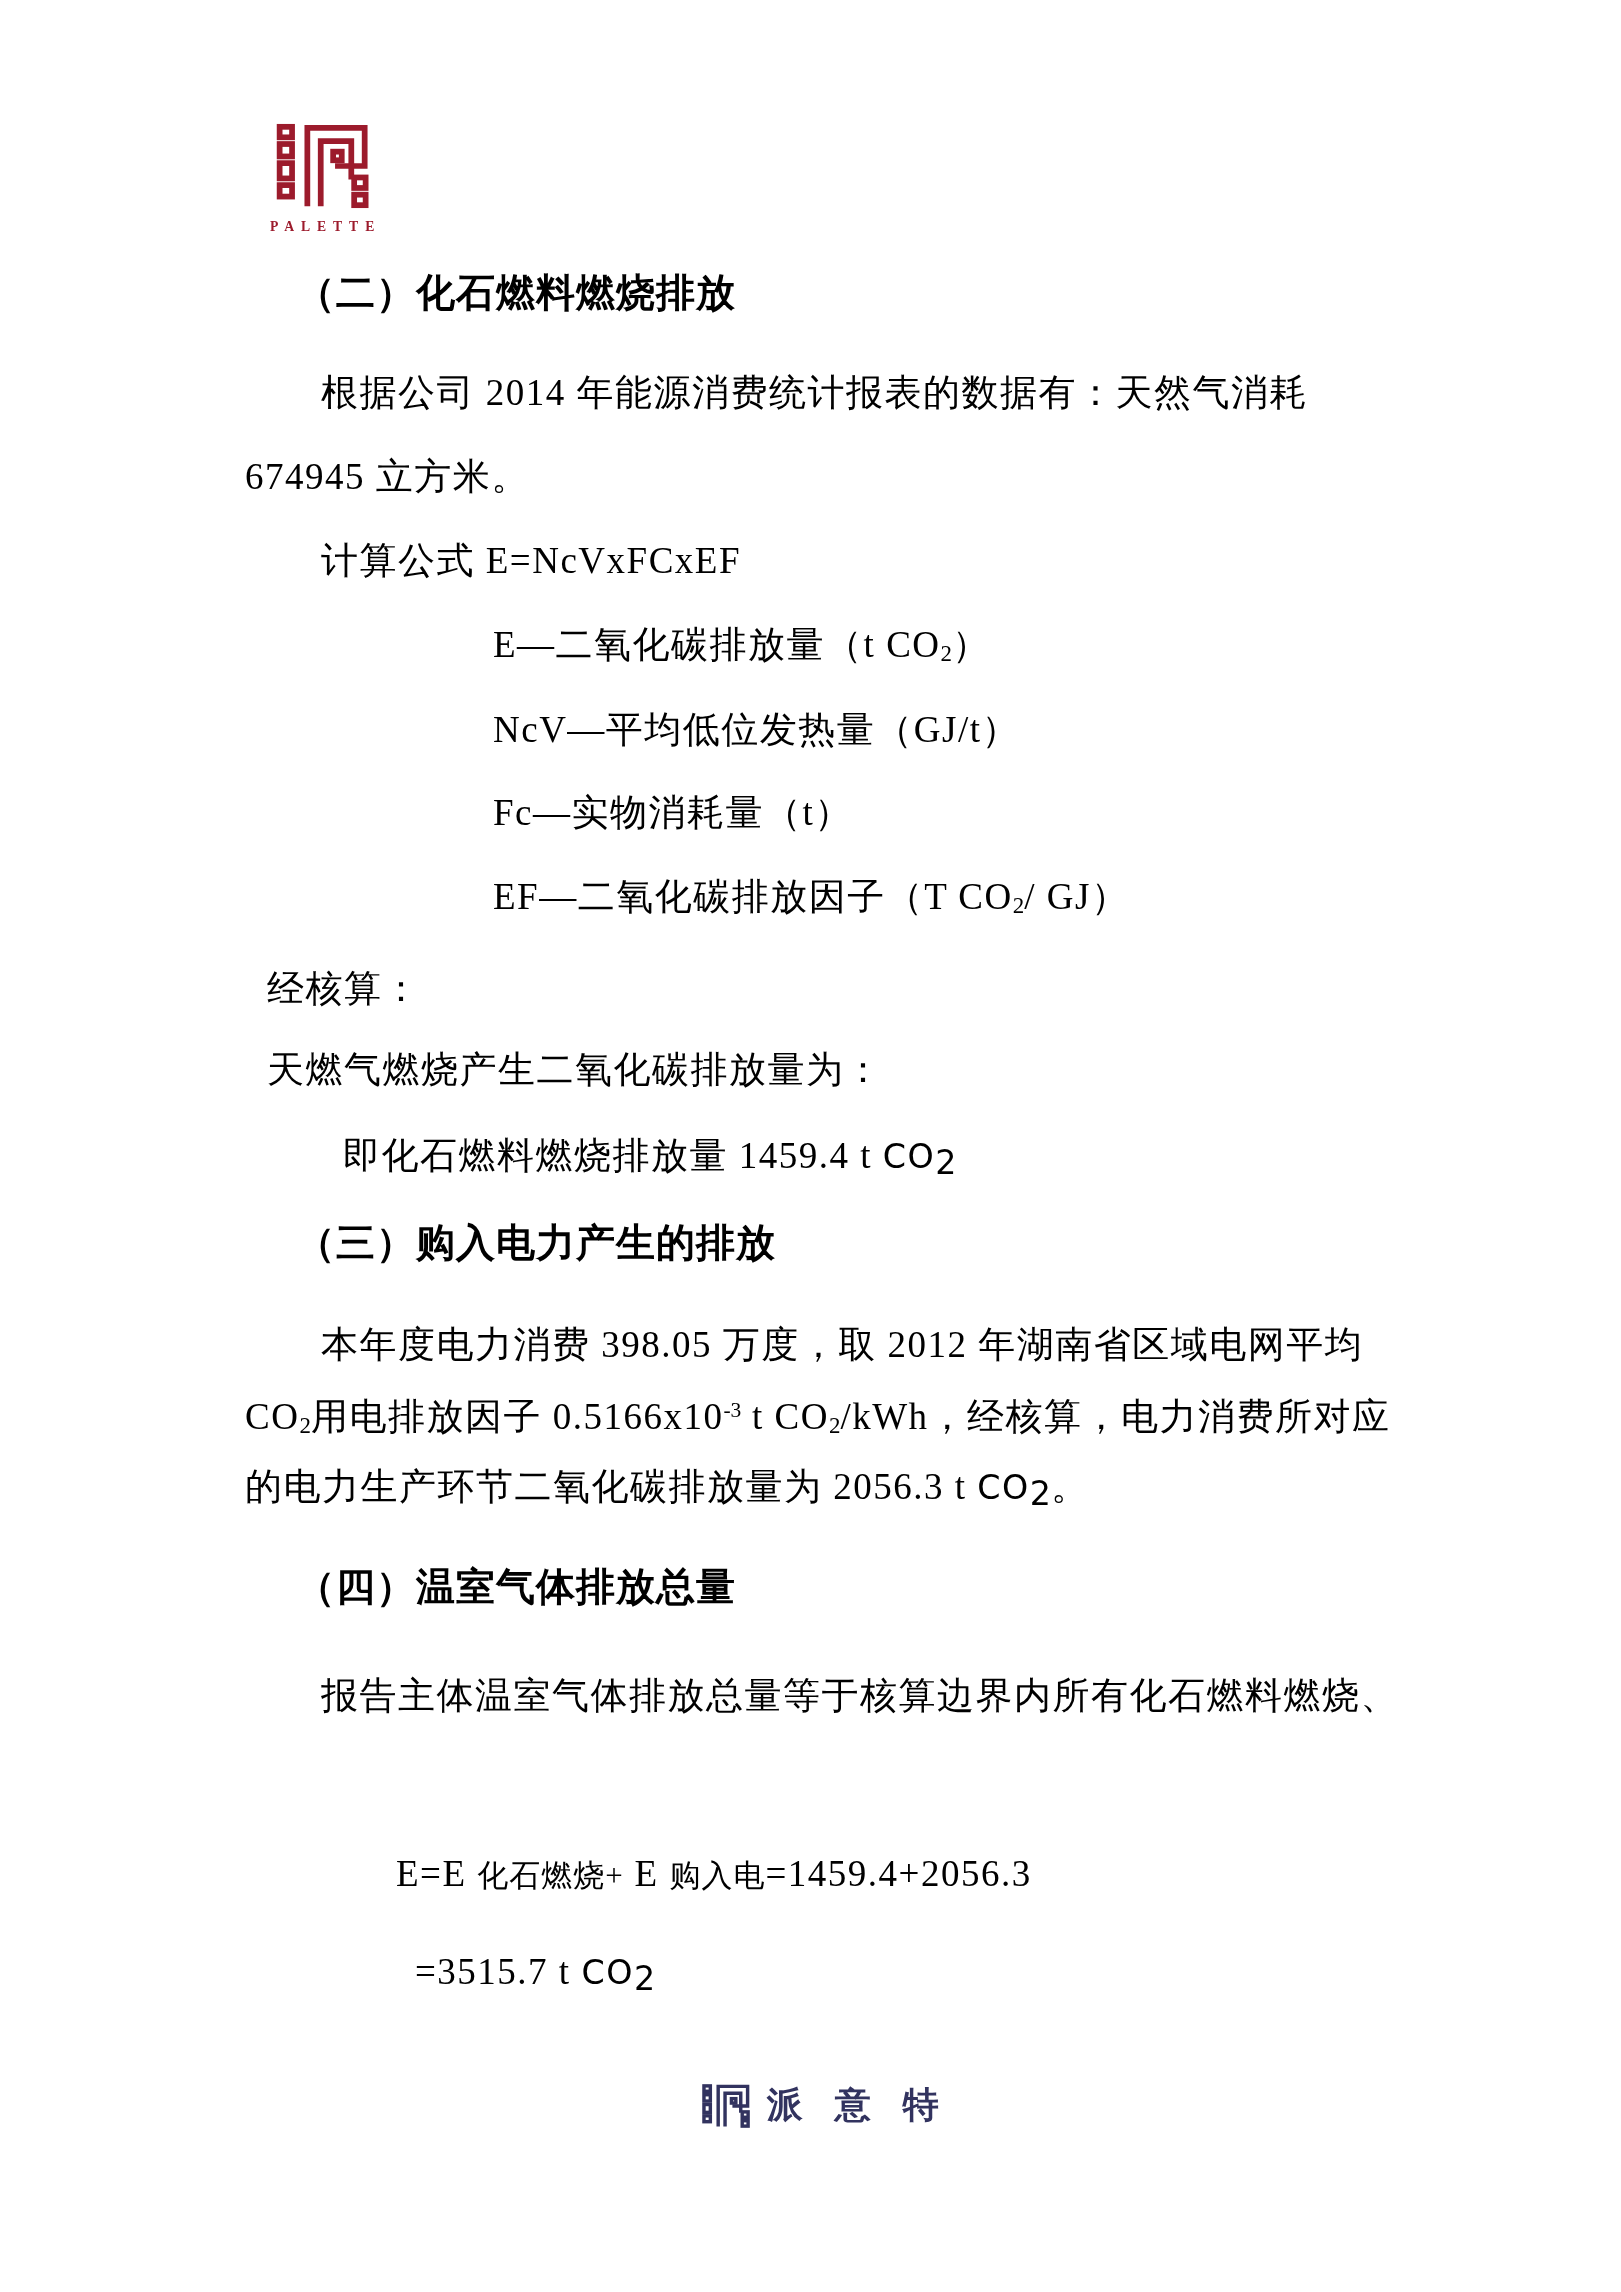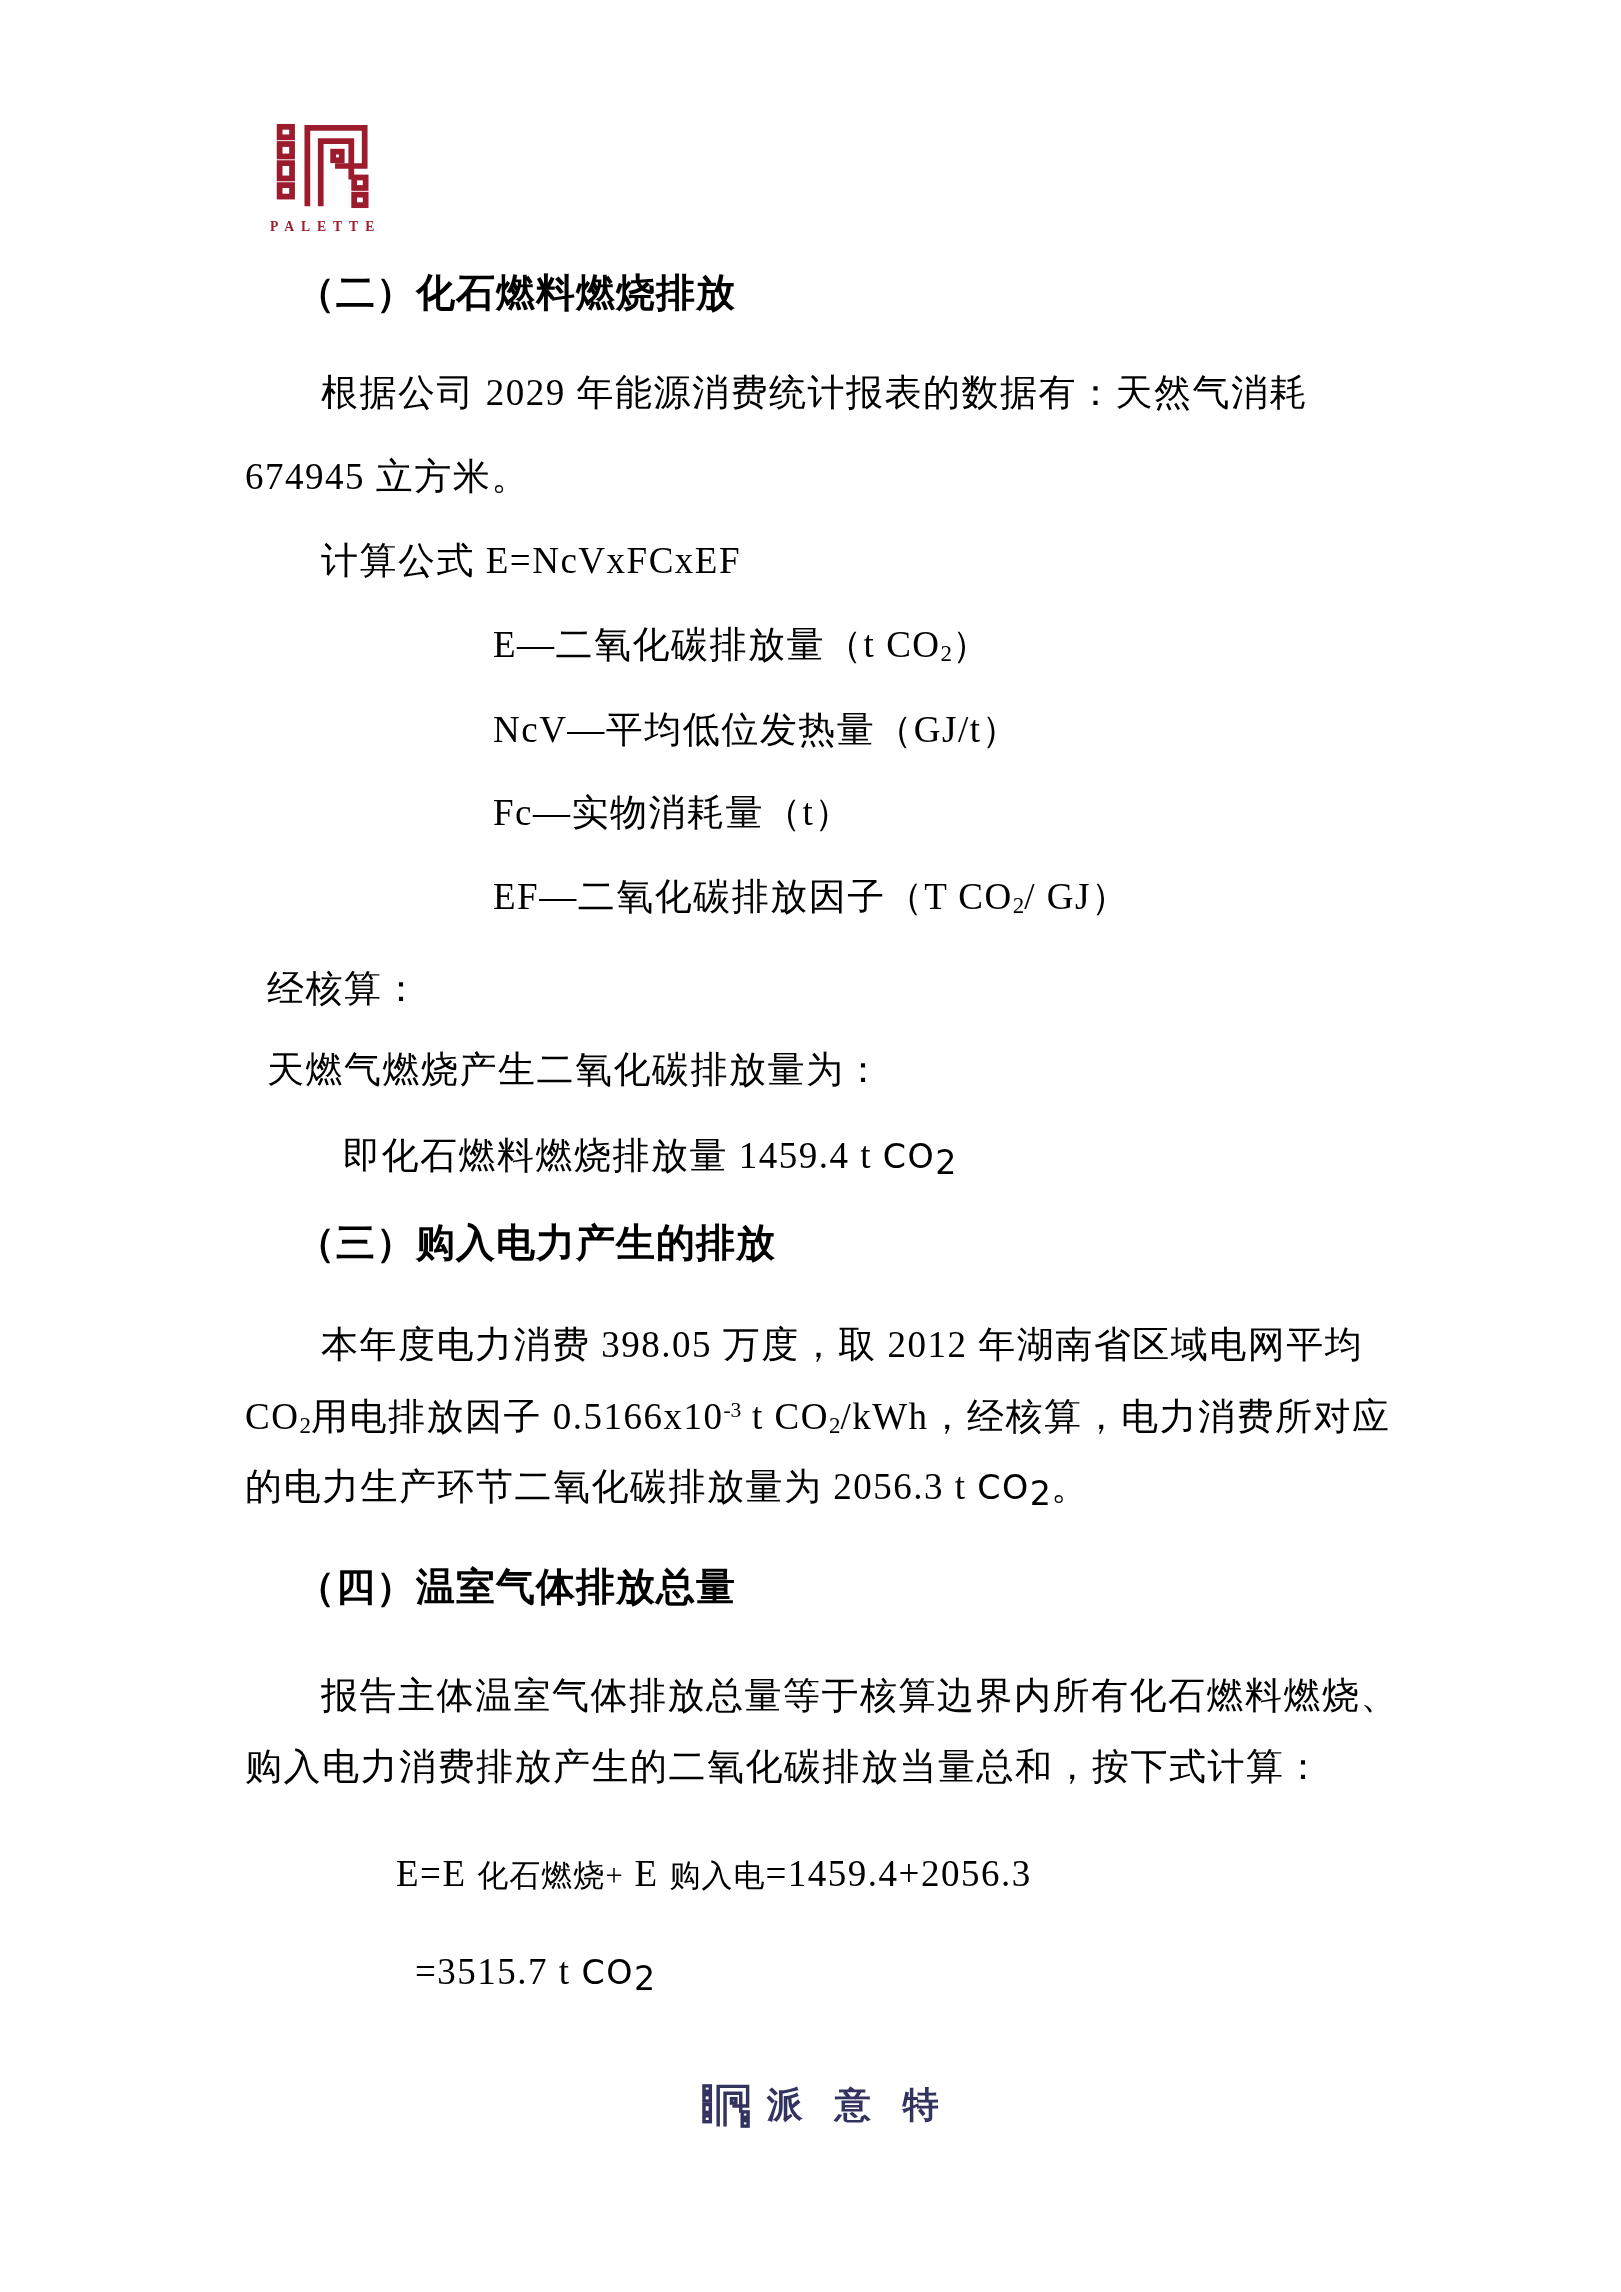--- a/index.html
+++ b/index.html
@@ -64,21 +64,21 @@
         <rect x="60" y="30" width="9" height="9"></rect>
         <rect x="82" y="57" width="12" height="11"></rect>
         <rect x="82" y="75" width="12" height="11"></rect>
       </g>
     </svg>
     <div class="palette-word" style="color:#9C1B2C;">PALETTE</div>
   </div>
 
   <div class="abs heading" style="left:296px;top:271px;">（二）化石燃料燃烧排放</div>
 
-  <div class="abs body-line" style="left:321px;top:372px;">根据公司 2029 年能源消费统计报表的数据有：天然气消耗</div>
+  <div class="abs body-line" style="left:321px;top:372px;">根据公司 2014 年能源消费统计报表的数据有：天然气消耗</div>
   <div class="abs body-line" style="left:245px;top:456px;">674945 立方米。</div>
 
   <div class="abs body-line" style="left:321px;top:540px;">计算公式 E=NcVxFCxEF</div>
 
   <div class="abs body-line" style="left:493px;top:624px;"><span>E—二氧化碳排放量（t CO</span><span class="sub">2</span><span>）</span></div>
   <div class="abs body-line" style="left:493px;top:709px;">NcV—平均低位发热量（GJ/t）</div>
   <div class="abs body-line" style="left:493px;top:792px;">Fc—实物消耗量（t）</div>
   <div class="abs body-line" style="left:493px;top:876px;"><span>EF—二氧化碳排放因子（T CO</span><span class="sub">2</span><span>/ GJ）</span></div>
 
   <div class="abs body-line" style="left:267px;top:968px;">经核算：</div>
@@ -87,21 +87,20 @@
 
   <div class="abs heading" style="left:296px;top:1221px;">（三）购入电力产生的排放</div>
 
   <div class="abs body-line" style="left:321px;top:1324px;">本年度电力消费 398.05 万度，取 2012 年湖南省区域电网平均</div>
   <div class="abs body-line" style="left:245px;top:1396px;"><span>CO</span><span class="sub">2</span><span>用电排放因子 0.5166x10</span><span class="sup">-3</span><span> t CO</span><span class="sub">2</span><span>/kWh，经核算，电力消费所对应</span></div>
   <div class="abs body-line" style="left:245px;top:1466px;text-align:center;"><span>的电力生产环节二氧化碳排放量为 2056.3 t </span><span class="sans">CO</span><span class="sub sans">2</span><span>。</span></div>
 
   <div class="abs heading" style="left:296px;top:1565px;">（四）温室气体排放总量</div>
 
   <div class="abs body-line" style="left:321px;top:1675px;">报告主体温室气体排放总量等于核算边界内所有化石燃料燃烧、</div>
-  <div class="abs body-line" style="left:245px;top:1746px;">购入电力消费排放产生的二氧化碳排放当量总和，按下式计算：</div>
 
   <div class="abs body-line" style="left:396px;top:1853px;"><span>E=E </span><span class="fsub">化石燃烧+</span><span> E </span><span class="fsub">购入电</span><span>=1459.4+2056.3</span></div>
   <div class="abs body-line" style="left:415px;top:1951px;"><span>=3515.7 t </span><span class="sans">CO</span><span class="sub sans">2</span></div>
 
   <div class="abs footer-block" style="left:702px;top:2081px;">
     <svg width="51" height="46" viewBox="0 0 104 90">
       <g fill="none" stroke="#32335F" stroke-width="7">
         <rect x="4" y="4" width="13" height="11"></rect>
         <rect x="4" y="22" width="13" height="13"></rect>
         <rect x="4" y="42" width="13" height="16"></rect>

